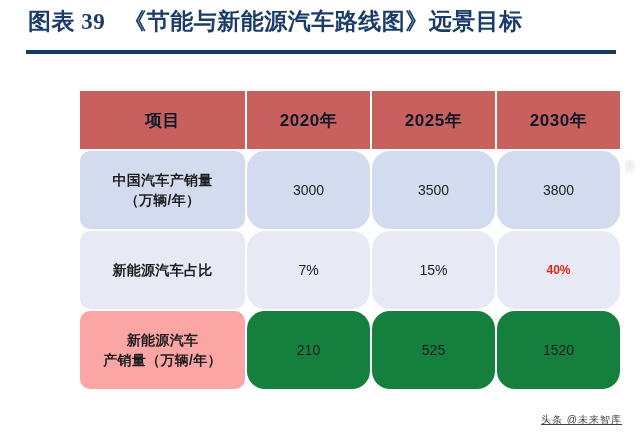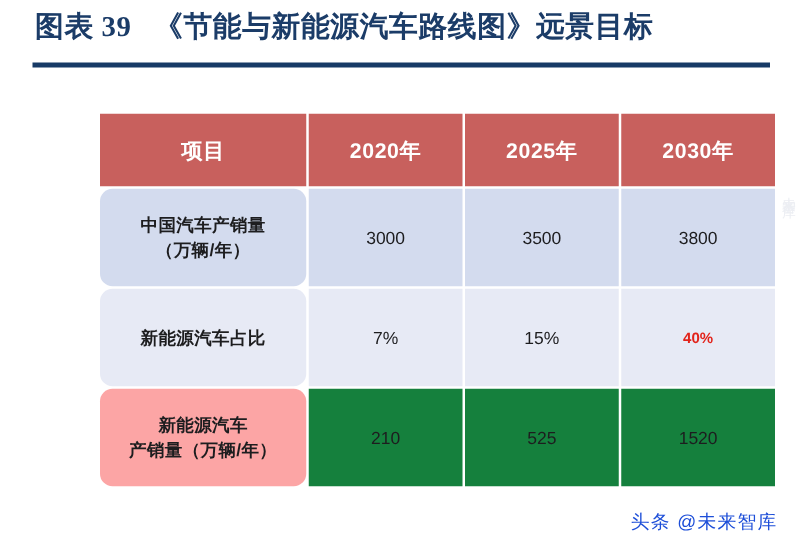--- a/index.html
+++ b/index.html
@@ -57,21 +57,21 @@
     border-collapse: separate;
     border-spacing: 2px;
     width: 535px;
     table-layout: fixed;
   }
   table.roadmap col.c-label { width: 165px; }
   table.roadmap col.c-val   { width: 123px; }
 
   table.roadmap th {
     background: #c8605d;
-    color: #ffffff;
+    color: #0f172a;
     font-size: 17px;
     font-weight: bold;
     height: 56px;
     text-align: center;
     vertical-align: middle;
     letter-spacing: 0.5px;
   }
   table.roadmap td {
     text-align: center;
     vertical-align: middle;
@@ -92,37 +92,39 @@
   tr.r1 td.lbl { background: #d3dbee; }
   tr.r2 td { background: #e7eaf5; }
   tr.r2 td.lbl { background: #e7eaf5; }
   tr.r3 td { background: #15803d; }
   tr.r3 td.lbl { background: #fca5a5; }
 
   td.val {
     font-size: 15px;
     color: #2a2a2e;
     font-weight: normal;
+    border-radius: 18px;
   }
   td.val.hilite {
     color: #e2231a;
     font-weight: bold;
     font-size: 12px;
   }
 
   
   .watermark-br {
     position: absolute;
     right: 18px;
     bottom: 14px;
-    font-size: 15px;
-    color: #1d4ed8;
+    font-size: 10px;
+    color: #404040;
     letter-spacing: 1px;
     white-space: nowrap;
     user-select: none;
+    text-decoration: underline;
   }
   .watermark-side {
     position: absolute;
     right: 3px;
     top: 148px;
     font-size: 11px;
     color: #eceef3;
     writing-mode: vertical-rl;
     letter-spacing: 2px;
     user-select: none;

